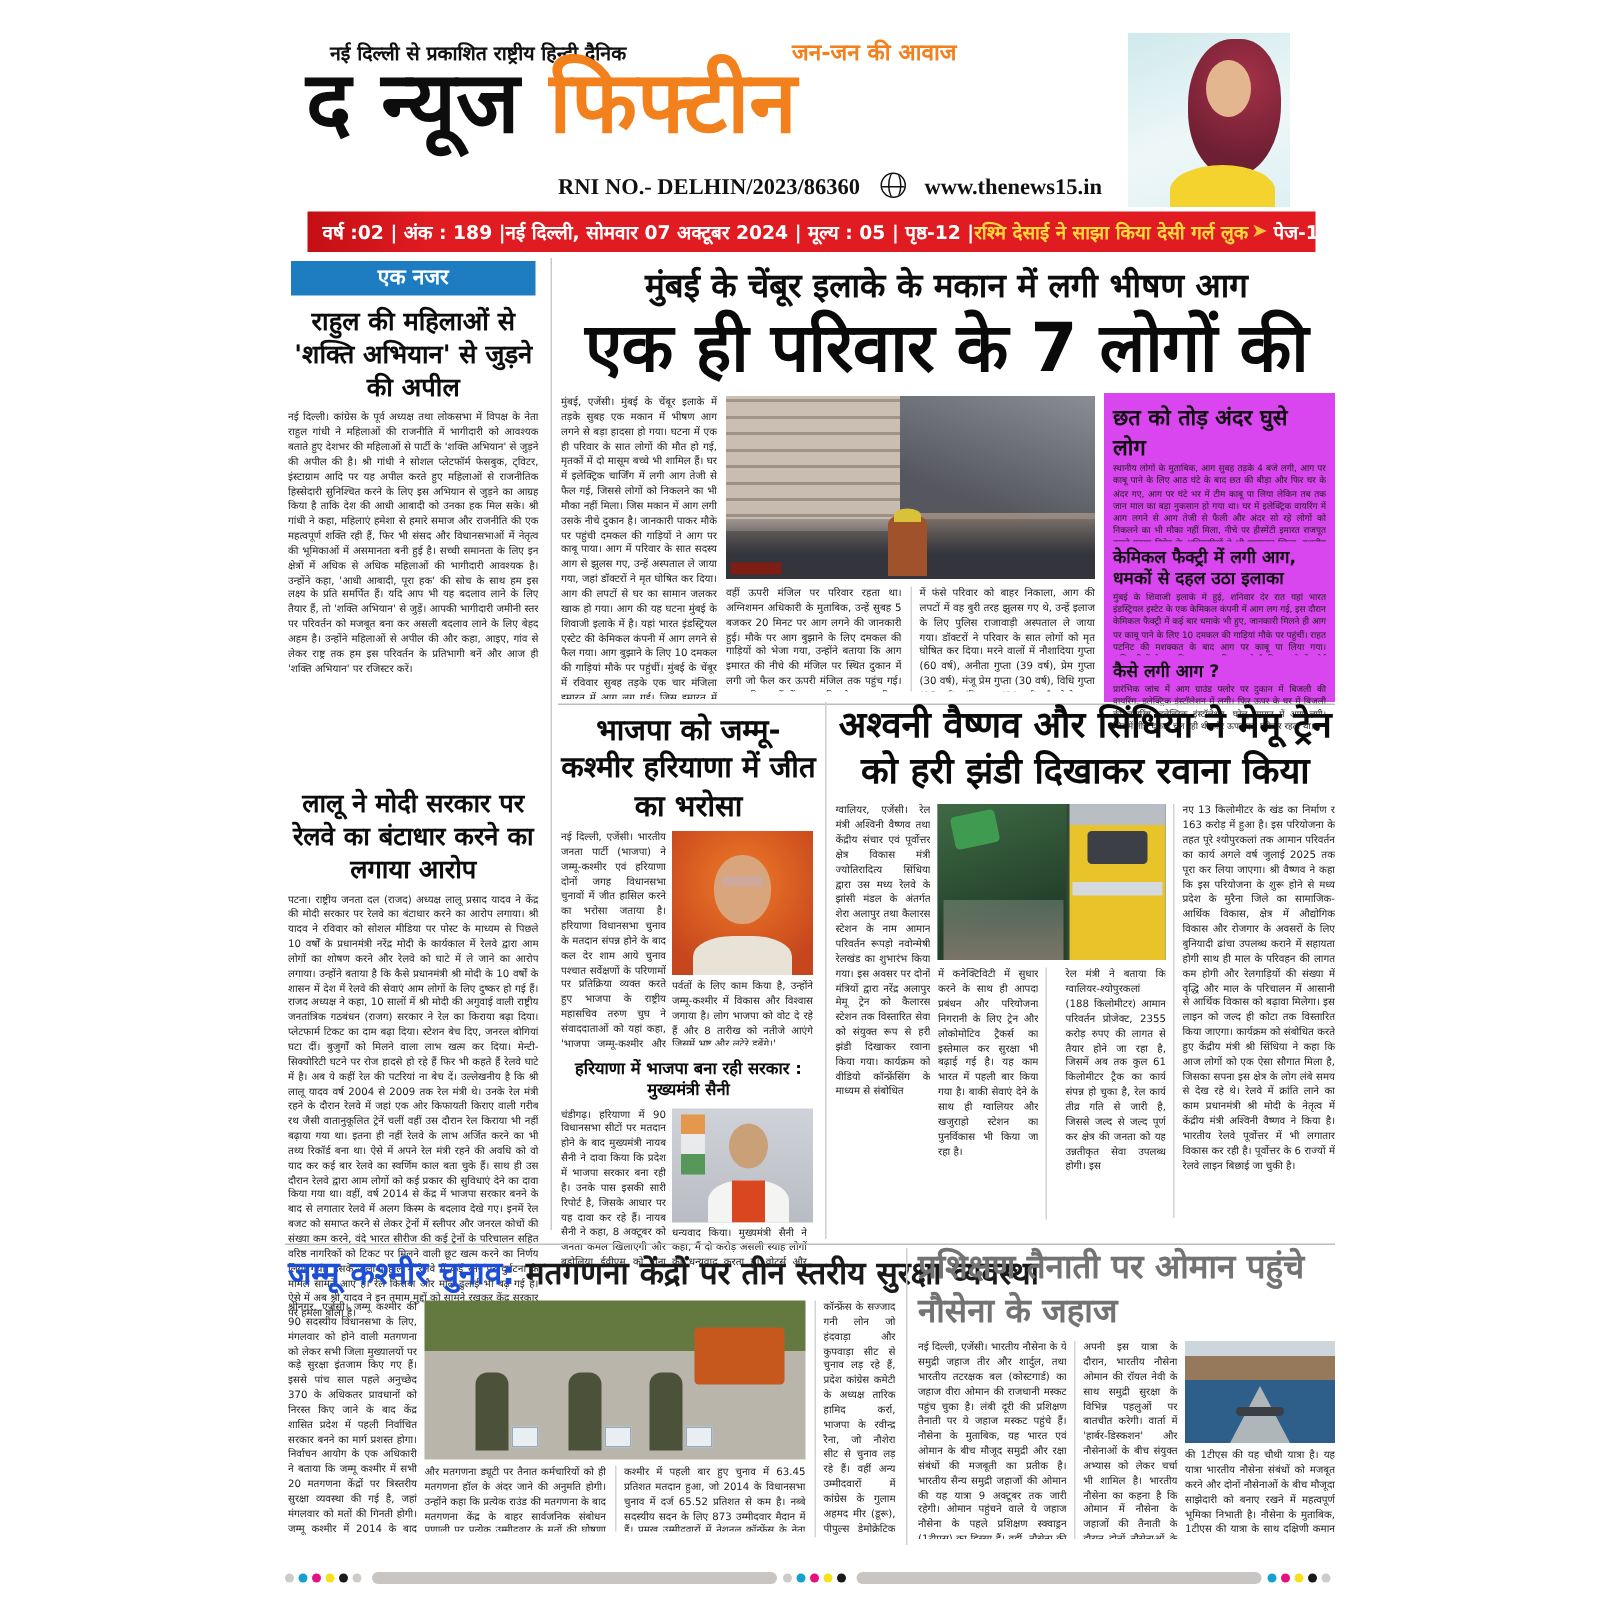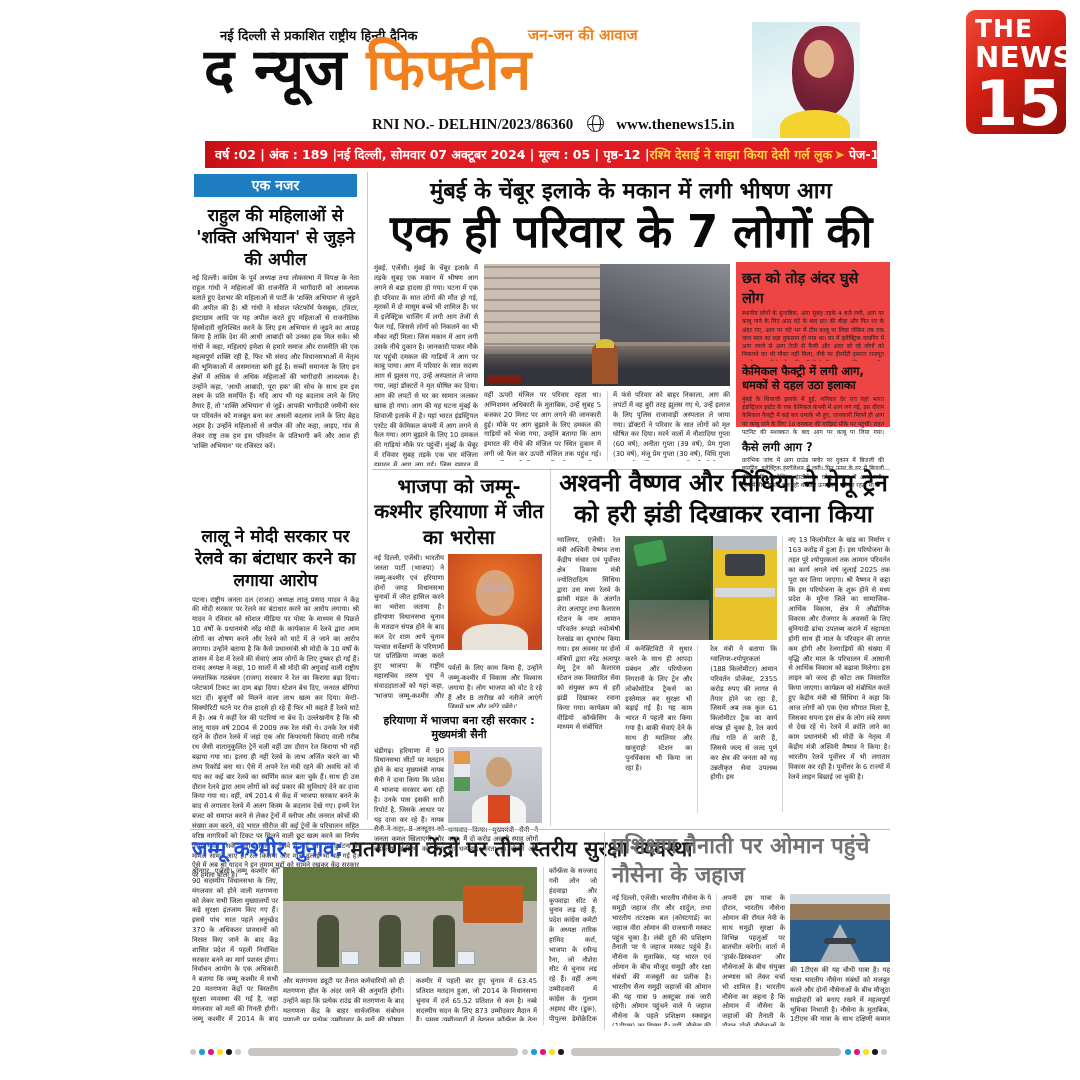--- a/index.html
+++ b/index.html
@@ -54,21 +54,21 @@
   .fp-bldg{position:absolute;left:0;top:0;width:120px;height:90px;background:repeating-linear-gradient(0deg,#cfc3b8 0 9px,#9e9083 9px 11px);opacity:.85;}
   .fp-dark{position:absolute;right:0;top:0;width:130px;height:78px;background:linear-gradient(200deg,#8a8d93,#55565e 80%);}
   .fp-crowd{position:absolute;left:0;bottom:0;width:100%;height:40px;background:linear-gradient(180deg,rgba(40,40,48,.25),#33343c 60%);}
   .fp-fireman{position:absolute;left:108px;bottom:2px;width:26px;height:40px;border-radius:6px 6px 0 0;background:#a0522a;}
   .fp-helmet{position:absolute;left:112px;bottom:38px;width:18px;height:9px;border-radius:50% 50% 0 0;background:#d8c23a;}
   .fp-credit{position:absolute;left:3px;bottom:3px;width:34px;height:8px;background:#7d1d14;}
   .fire-sub{display:flex;margin-top:5px;}
   .fire-sub .c{width:120px;height:70px;}
   .fire-sub .c + .c{margin-left:6px;border-left:1px solid #d3d3d3;padding-left:5px;}
   
-  .side-box{left:546px;top:90px;width:154px;height:165px;background:#ef4444;box-sizing:border-box;padding:5px 6px;}
+  .side-box{left:546px;top:90px;width:154px;height:206px;background:#d946ef;box-sizing:border-box;padding:5px 6px;}
   .sbx-h1{font-size:14.5px;font-weight:700;color:#111;margin:0 0 2px 0;}
   .sbx-h2{font-size:11.5px;font-weight:700;color:#111;margin:3px 0 2px 0;line-height:1.25;}
   .sbx-b{font-size:5.9px;line-height:1.4;text-align:justify;color:#222;overflow:hidden;}
   
   .mid-rule{left:182px;top:297px;width:518px;}
   .bjp{left:184px;top:302px;width:170px;height:352px;}
   .bjp-h{font-size:19.5px;line-height:1.3;font-weight:900;text-align:center;color:#0c0c0c;}
   .bjp-row{display:flex;margin-top:4px;}
   .bjp-c1{width:70px;height:146px;}
   .bjp-right{width:94px;margin-left:4px;}
@@ -131,25 +131,20 @@
   
   .regstrip{left:190px;top:1047px;width:700px;height:10px;display:flex;align-items:center;}
   .dot{width:6px;height:6px;border-radius:50%;margin-right:3px;flex:none;}
   .bar{height:8px;border-radius:4px;background:#c9c5c3;flex:1;margin:0 4px;}
 </style>
 </head>
 <body>
 
 <div id="canvas">
 
-  <div class="abs logo">
-    <div class="l1">THE</div>
-    <div class="l2">NEWS</div>
-    <div class="l3">15</div>
-  </div>
 
   <div class="abs masthead">
     <div class="abs tagline">नई दिल्ली से प्रकाशित राष्ट्रीय हिन्दी दैनिक</div>
     <div class="abs slogan">जन-जन की आवाज</div>
     <div class="abs title"><span>द न्यूज</span><span class="orange"> फिफ्टीन</span></div>
     <div class="abs rni-line">
       <span>RNI NO.- DELHIN/2023/86360</span><span class="globe"></span><span class="site">www.thenews15.in</span>
     </div>
     <div class="abs model-photo">
       <div class="model-hair"></div>
@@ -210,21 +205,21 @@
     <div class="abs bjp">
       <div class="bjp-h">भाजपा को जम्मू-कश्मीर हरियाणा में जीत का भरोसा</div>
       <div class="bjp-row">
         <div class="bjp-c1 bodytxt">नई दिल्ली, एजेंसी। भारतीय जनता पार्टी (भाजपा) ने जम्मू-कश्मीर एवं हरियाणा दोनों जगह विधानसभा चुनावों में जीत हासिल करने का भरोसा जताया है। हरियाणा विधानसभा चुनाव के मतदान संपन्न होने के बाद कल देर शाम आये चुनाव पश्चात सर्वेक्षणों के परिणामों पर प्रतिक्रिया व्यक्त करते हुए भाजपा के राष्ट्रीय महासचिव तरुण चुघ ने संवाददाताओं को यहां कहा, 'भाजपा जम्मू-कश्मीर और हरियाणा, दोनों जगह पूर्ण बहुमत से सरकार बनाएगी। भाजपा सरकार को जनता का आशीर्वाद मिलेगा।' श्री चुघ ने कहा, ' जिस तरह से प्रधानमंत्री नरेन्द्र मोदी ने पिछले 10 वर्षों में</div>
         <div class="bjp-right">
           <div class="pol-photo">
             <div class="pol-face"></div>
             <div class="pol-glass"></div>
             <div class="pol-body"></div>
           </div>
-          <div class="bodytxt" style="height:44px;margin-top:14px;">पर्वतों के लिए काम किया है, उन्होंने जम्मू-कश्मीर में विकास और विश्वास जगाया है। लोग भाजपा को वोट दे रहे हैं और 8 तारीख को नतीजे आएंगे जिसमें भ्रष्ट और लुटेरे डूबेंगे।'</div>
+          <div class="bodytxt" style="height:44px;margin-top:3px;">पर्वतों के लिए काम किया है, उन्होंने जम्मू-कश्मीर में विकास और विश्वास जगाया है। लोग भाजपा को वोट दे रहे हैं और 8 तारीख को नतीजे आएंगे जिसमें भ्रष्ट और लुटेरे डूबेंगे।'</div>
         </div>
       </div>
       <div class="saini-h">हरियाणा में भाजपा बना रही सरकार : मुख्यमंत्री सैनी</div>
       <div class="saini-row">
         <div class="saini-c1 bodytxt">चंडीगढ़। हरियाणा में 90 विधानसभा सीटों पर मतदान होने के बाद मुख्यमंत्री नायब सैनी ने दावा किया कि प्रदेश में भाजपा सरकार बना रही है। उनके पास इसकी सारी रिपोर्ट है, जिसके आधार पर यह दावा कर रहे हैं। नायब सैनी ने कहा, 8 अक्टूबर को जनता कमल खिलाएगी और बड़ोलिया ईवीएम को रोना शुरू करेंगे। कहेंगे कि ईवीएम खराब है। सैनी रविवार को पंचकूला में थे। वहां उन्होंने हरियाणा की 90 सीटों पर शांतिपूर्ण तरीके से मतदान के लिए, अधिकारियों का</div>
         <div>
           <div class="saini-photo">
             <div class="saini-flag"></div>
             <div class="saini-face"></div>
             <div class="saini-body"></div>

